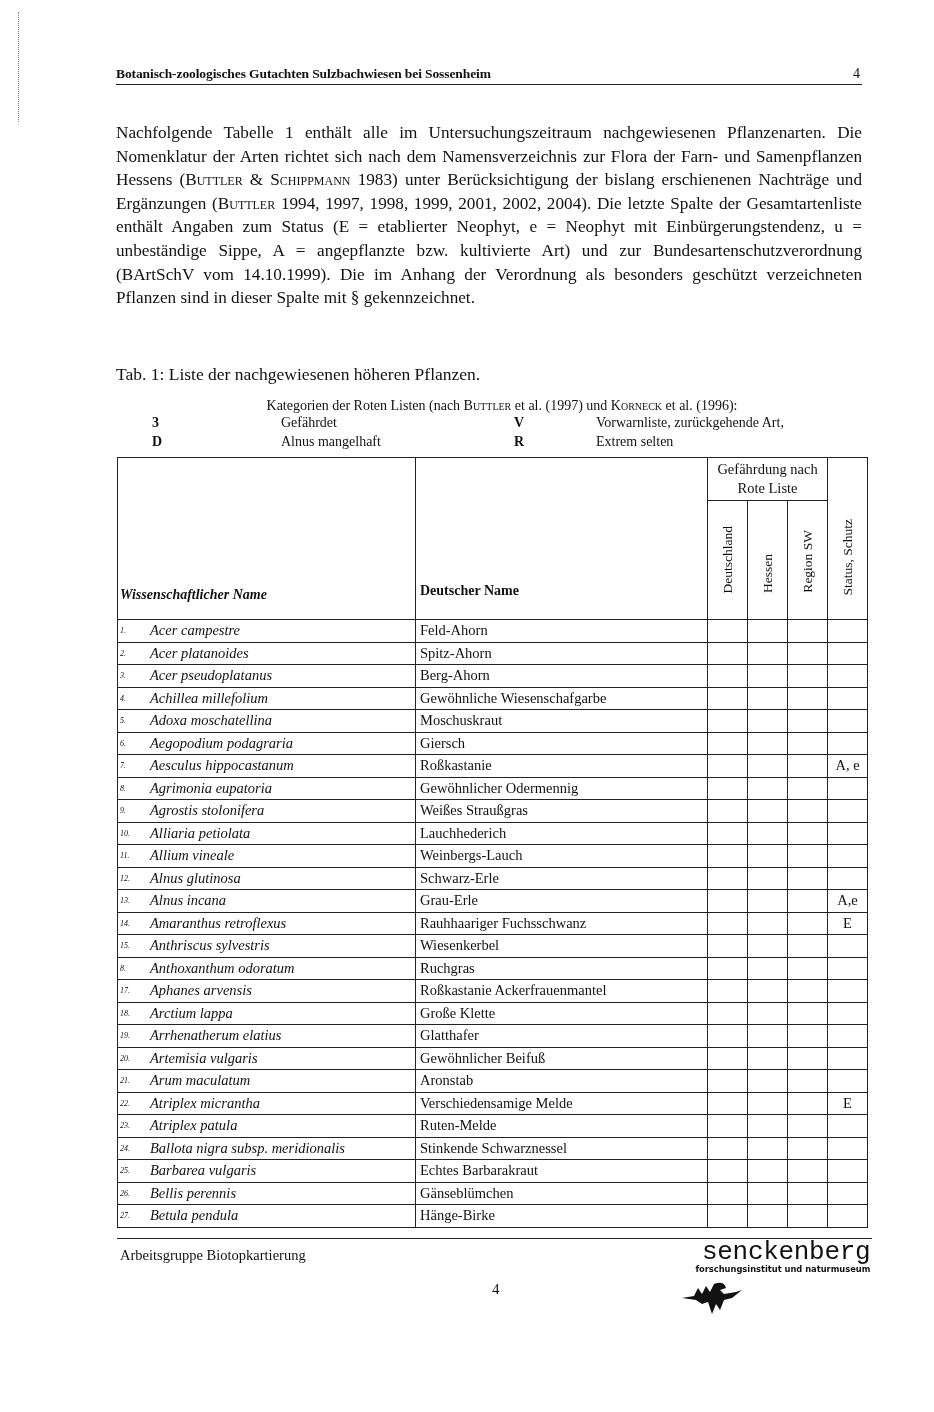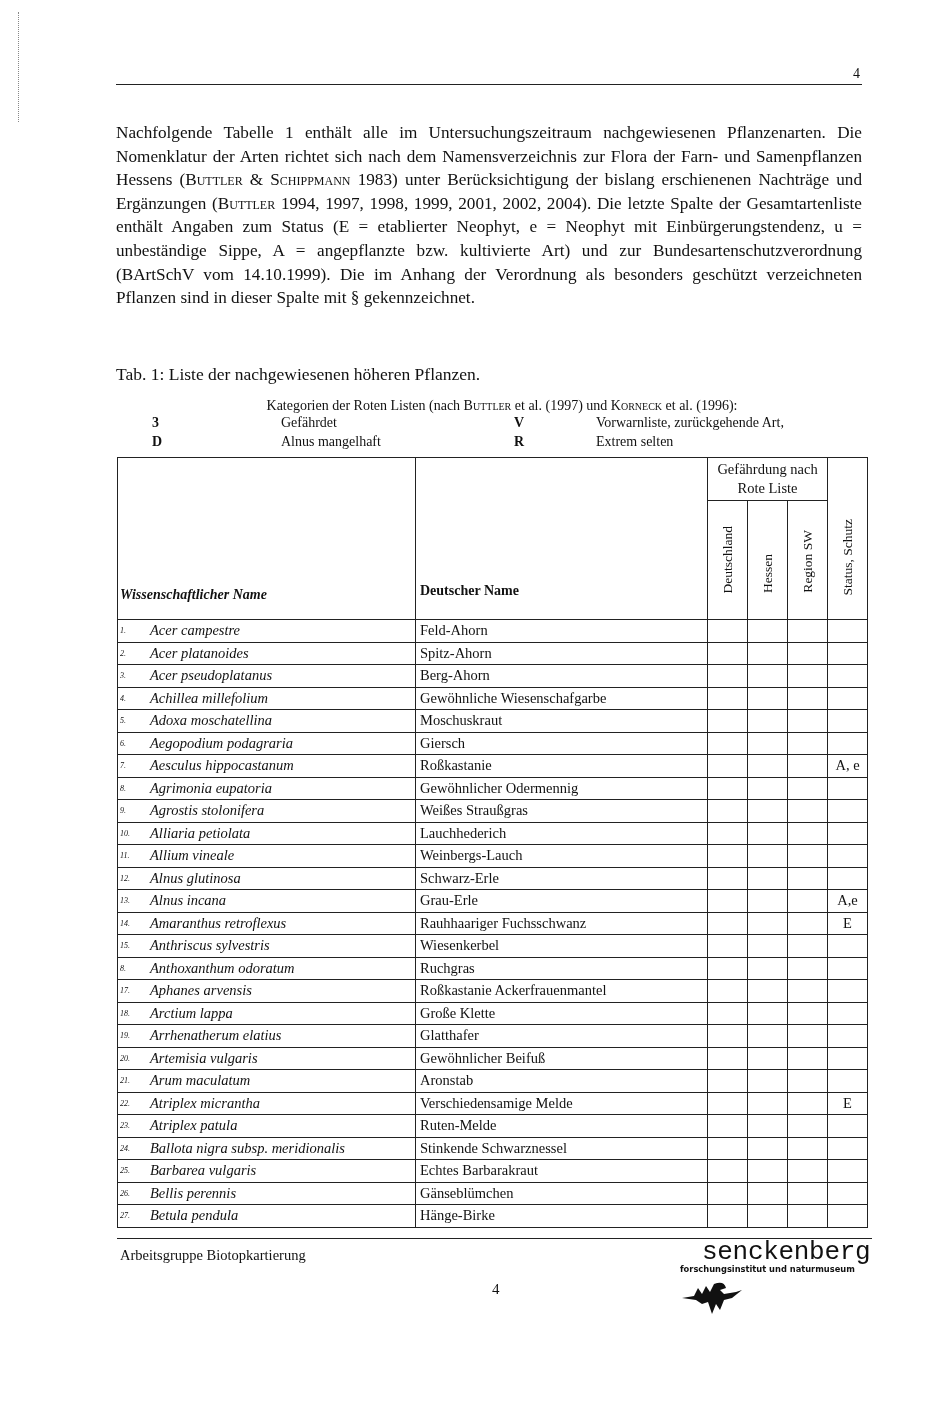--- a/index.html
+++ b/index.html
@@ -44,30 +44,31 @@
     tr.data td { height: 21.5px; }
     td.sci { font-style: italic; position: relative; padding-left: 32px !important; }
     td.sci .n { position: absolute; left: 2px; top: 6px; font-size: 8px; font-style: italic; }
     td.de { padding-left: 4px !important; }
     td.st { text-align: center; font-size: 14.5px; }
     .footer-left { position: absolute; left: 120px; top: 1247px; font-size: 14.5px; }
     .footer-line { position: absolute; left: 117px; top: 1238px; width: 755px; border-top: 1px solid #222; }
     .page-num { position: absolute; left: 492px; top: 1281px; font-size: 15px; }
     .logo { position: absolute; left: 680px; top: 1240px; }
     .logo .name { font-family: Liberation Mono, monospace; font-size: 26px; letter-spacing: -0.3px; line-height: 24px; margin-left: 22px; }
-    .logo .sub { font-family: "DejaVu Sans", sans-serif; font-size: 8.3px; font-weight: bold; line-height: 10px; }
+    .logo .sub { font-family: "DejaVu Sans", sans-serif; font-size: 8.3px; font-weight: bold; line-height: 10px; text-align: right; }
     .logo svg { display: block; margin-top: 6px; }
     .margin-dots { position: absolute; left: 18px; top: 12px; width: 4px; height: 110px; border-left: 1px dotted #888; }
   </style>
 </head>
 <body>
 
 <div class="margin-dots"></div>
 
 <div class="header">
+  <span class="title">Botanisch-zoologisches Gutachten Sulzbachwiesen bei Sossenheim</span>
   <span class="pnum">4</span>
 </div>
 
 <div class="intro"><span>Nachfolgende Tabelle 1 enthält alle im Untersuchungszeitraum nachgewiesenen Pflanzenarten. Die Nomenklatur der Arten richtet sich nach dem Namensverzeichnis zur Flora der Farn- und Samenpflanzen Hessens (</span><span class="sc">Buttler &amp; Schippmann</span><span> 1983) unter Berücksichtigung der bislang erschienenen Nachträge und Ergänzungen (</span><span class="sc">Buttler</span><span> 1994, 1997, 1998, 1999, 2001, 2002, 2004). Die letzte Spalte der Gesamtartenliste enthält Angaben zum Status (E = etablierter Neophyt, e = Neophyt mit Einbürgerungstendenz, u = unbeständige Sippe, A = angepflanzte bzw. kultivierte Art) und zur Bundesartenschutzverordnung (BArtSchV vom 14.10.1999). Die im Anhang der Verordnung als besonders geschützt verzeichneten Pflanzen sind in dieser Spalte mit § gekennzeichnet.</span></div>
 
 <div class="caption">Tab. 1: Liste der nachgewiesenen höheren Pflanzen.</div>
 
 <div class="legend">
   <div class="kat"><span>Kategorien der Roten Listen (nach </span><span class="sc">Buttler</span><span> et al. (1997) und </span><span class="sc">Korneck</span><span> et al. (1996):</span></div>
   <div class="row">

